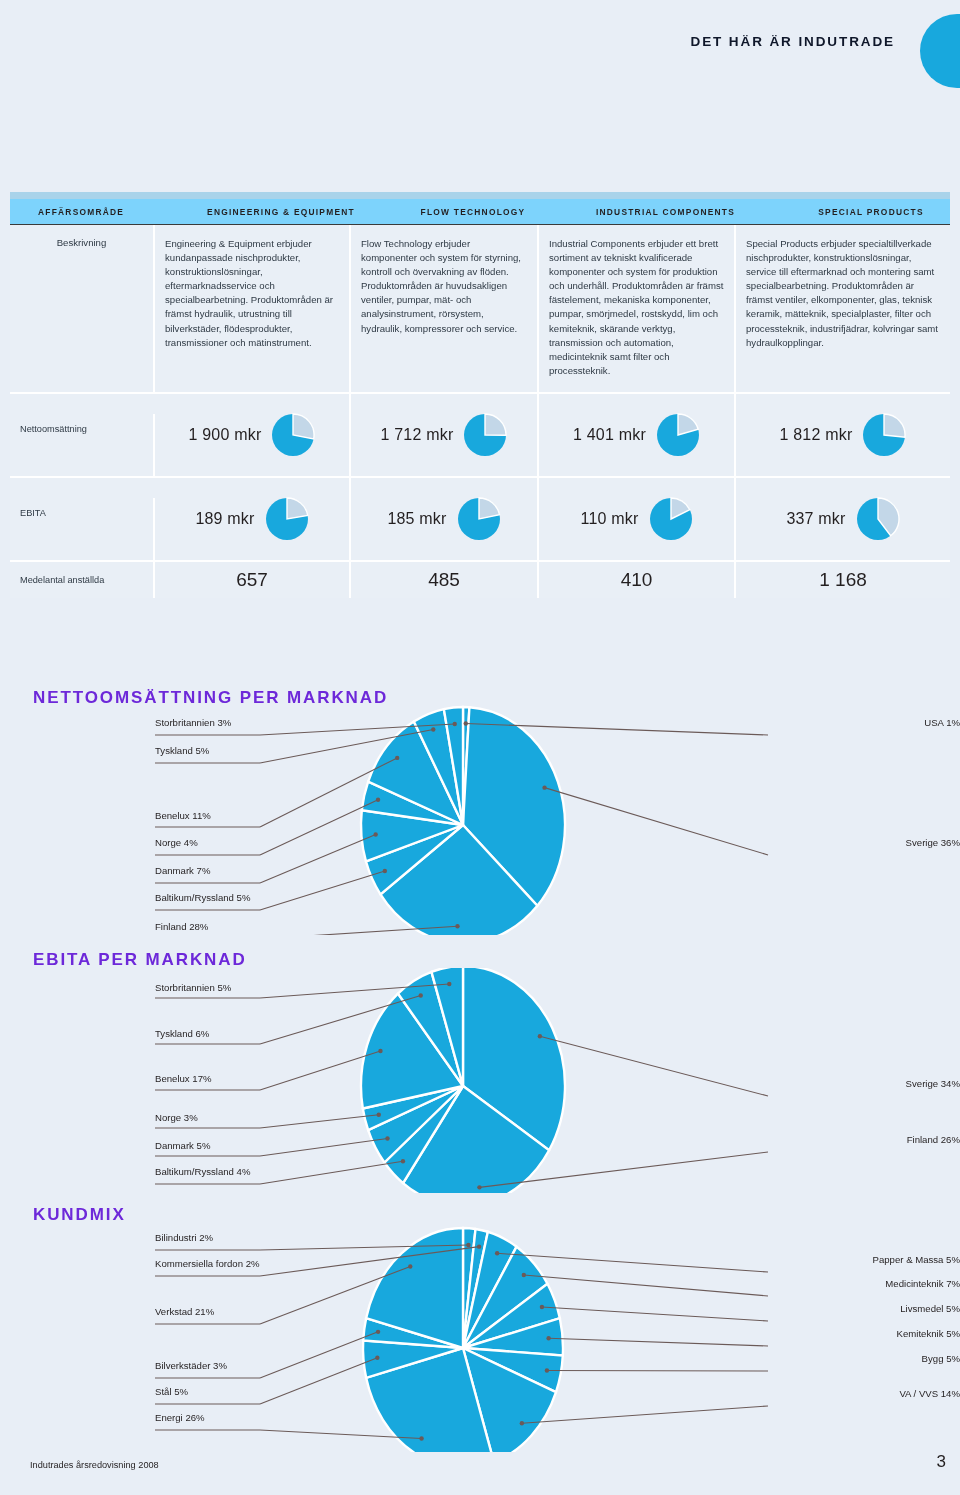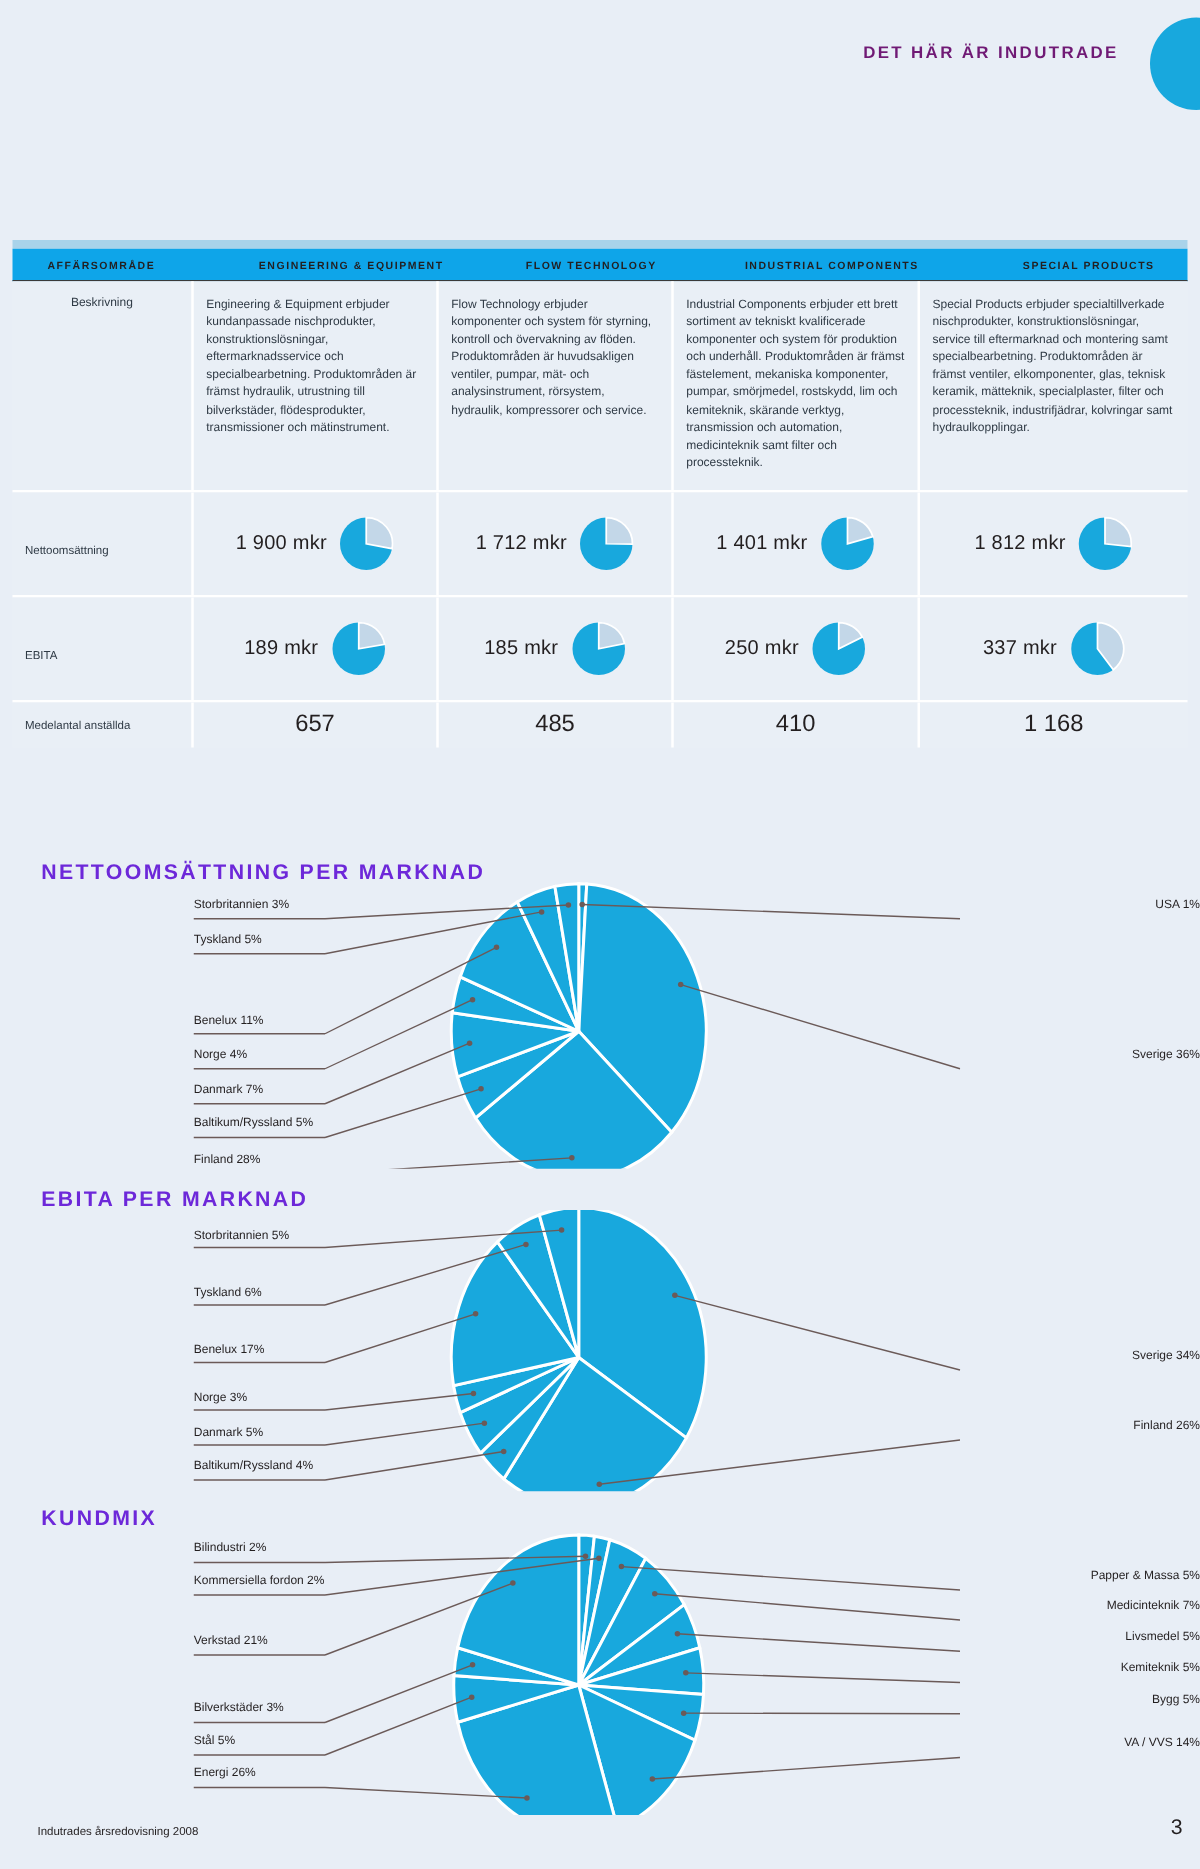--- a/index.html
+++ b/index.html
@@ -11,33 +11,33 @@
     position:relative;
     overflow:hidden;
   }
   .page{position:relative;width:960px;height:1495px;}
 
   
   .hdr-title{
     position:absolute;left:0;top:34px;width:895px;
     text-align:right;
     font-size:13.5px;letter-spacing:1.9px;font-weight:600;
-    color:#701a75;
+    color:#0f172a;
   }
   .hdr-circle{
     position:absolute;left:920px;top:14px;
     width:74px;height:74px;border-radius:50%;
     background:#18a8dd;
   }
 
   
   .tbl{position:absolute;left:10px;top:192px;width:940px;}
   .tbl-topbar{height:7px;background:#a9d3ea;width:100%;}
   .tbl-headrow{
-    display:flex;background:#0ea5e9;height:25px;align-items:center;
+    display:flex;background:#7dd3fc;height:25px;align-items:center;
     border-bottom:1.6px solid #3a3a3a;
   }
   .tbl-headrow .cell{
     font-size:8.4px;letter-spacing:1.25px;font-weight:600;color:#231f20;
     text-align:center;
   }
   .c0{width:145px;flex:0 0 145px;}
   .c1{width:196px;flex:0 0 196px;}
   .c2{width:188px;flex:0 0 188px;}
   .c3{width:197px;flex:0 0 197px;}
@@ -51,21 +51,21 @@
   .tbl-row > div:last-child{border-right:none;}
   .row-desc > div{padding:12px 10px 14px 10px;}
   .row-desc{border-bottom:2px solid #ffffff;}
   .desc-text{
     font-size:9.6px;line-height:14.1px;color:#2f3a45;
   }
   .desc-label{font-size:9.6px;color:#2f3a45;text-align:center;}
 
   .row-fin{border-bottom:2px solid #ffffff;height:82px;}
   .row-fin > div{display:flex;align-items:center;}
-  .row-fin .lblcell{padding:10px 0 0 10px;align-items:center;}
+  .row-fin .lblcell{padding:10px 0 0 10px;align-items:flex-start;margin-top:20px;}
   .row-fin .lblcell span{font-size:9.2px;color:#2f3a45;}
   .valcell{justify-content:center;gap:10px;}
   .valnum{
     font-size:16px;color:#231f20;letter-spacing:0.2px;
     font-family:"Liberation Sans",sans-serif;
   }
 
   .row-emp{height:36px;}
   .row-emp > div{display:flex;align-items:center;}
   .row-emp .lblcell{padding-left:10px;}
@@ -186,21 +186,21 @@
       <div class="c2 valcell">
           <span class="valnum">185 mkr</span>
           <span>
             <svg viewBox="0 0 44 44" class="minipie">
               <circle cx="22" cy="22" r="21" fill="#18a8dd"></circle>
               <path d="M 22 22 L 22 1 A 21 21 0 0 1 42.57695610006918 17.806090409197452 Z" fill="#c3d7e8" stroke="#ffffff" stroke-width="1.4"></path>
             </svg>
           </span>
         </div>
       <div class="c3 valcell">
-          <span class="valnum">250 mkr</span>
+          <span class="valnum">110 mkr</span>
           <span>
             <svg viewBox="0 0 44 44" class="minipie">
               <circle cx="22" cy="22" r="21" fill="#18a8dd"></circle>
               <path d="M 22 22 L 22 1 A 21 21 0 0 1 40.82946177248995 12.702077148183067 Z" fill="#c3d7e8" stroke="#ffffff" stroke-width="1.4"></path>
             </svg>
           </span>
         </div>
       <div class="c4 valcell">
           <span class="valnum">337 mkr</span>
           <span>

